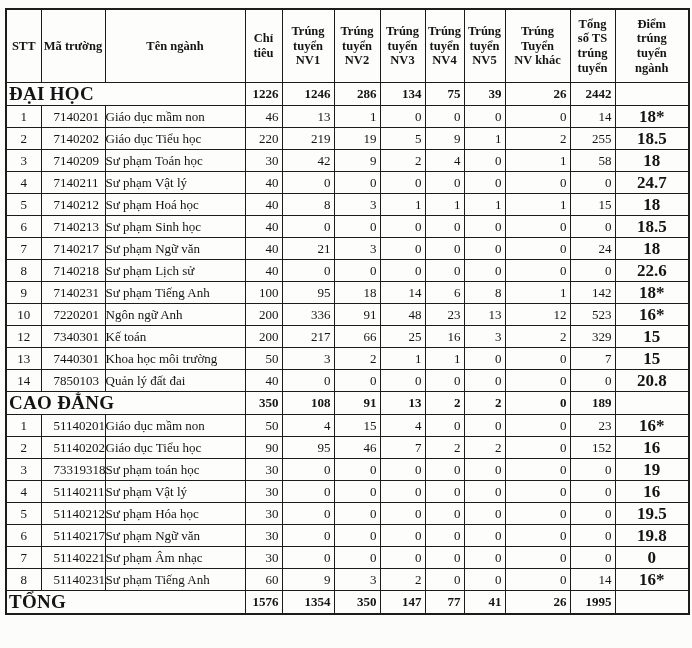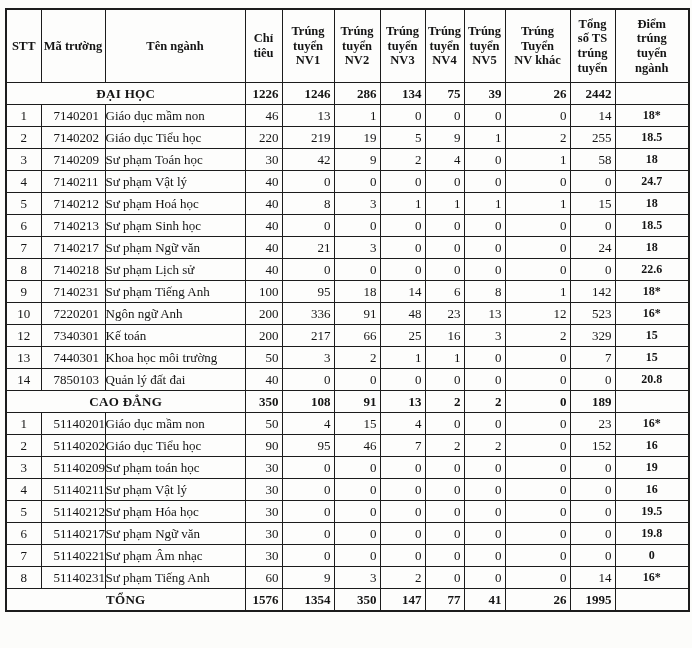--- a/index.html
+++ b/index.html
@@ -47,27 +47,27 @@
     height: 21px;
     padding: 0 2px;
     vertical-align: middle;
     overflow: hidden;
     white-space: nowrap;
   }
   td.stt   { text-align: center; }
   td.code  { text-align: left; padding-left: 12px; }
   td.name  { text-align: left; padding-left: 0; }
   td.num   { text-align: right; padding-right: 3px; }
-  td.score { text-align: center; font-weight: bold; font-size: 12px; }
+  td.score { text-align: center; font-weight: bold; font-size: 17px; }
   tr.section-row td, tr.grand-row td {
     font-weight: bold;
   }
   td.sec-title {
-    text-align: center;
-    font-size: 13px;
+    text-align: left;
+    font-size: 19px;
     letter-spacing: 0.3px;
   }
 </style>
 </head>
 <body>
 
 <div class="page">
   <table class="tbl">
     <colgroup>
       <col style="width:35px">
@@ -348,21 +348,21 @@
           <td class="num">46</td>
           <td class="num">7</td>
           <td class="num">2</td>
           <td class="num">2</td>
           <td class="num">0</td>
           <td class="num">152</td>
           <td class="score">16</td>
         </tr>
         <tr>
           <td class="stt">3</td>
-          <td class="code">51140209</td>
+          <td class="code">73319318</td>
           <td class="name">Sư phạm toán học</td>
           <td class="num">30</td>
           <td class="num">0</td>
           <td class="num">0</td>
           <td class="num">0</td>
           <td class="num">0</td>
           <td class="num">0</td>
           <td class="num">0</td>
           <td class="num">0</td>
           <td class="score">19</td>

